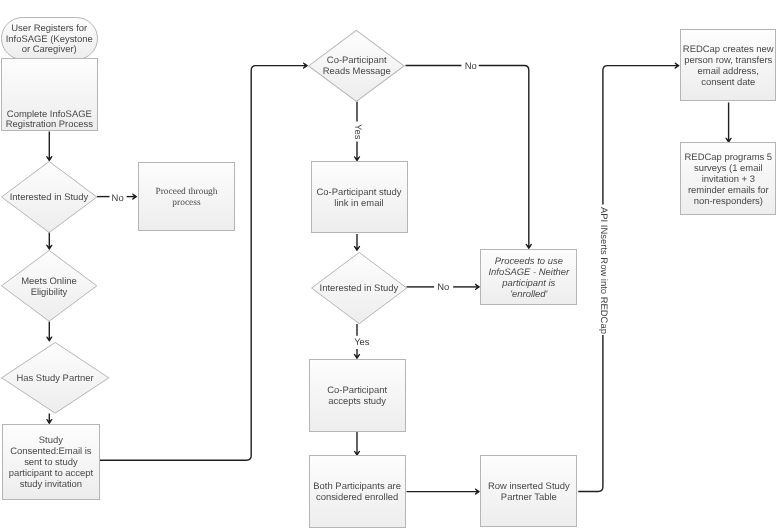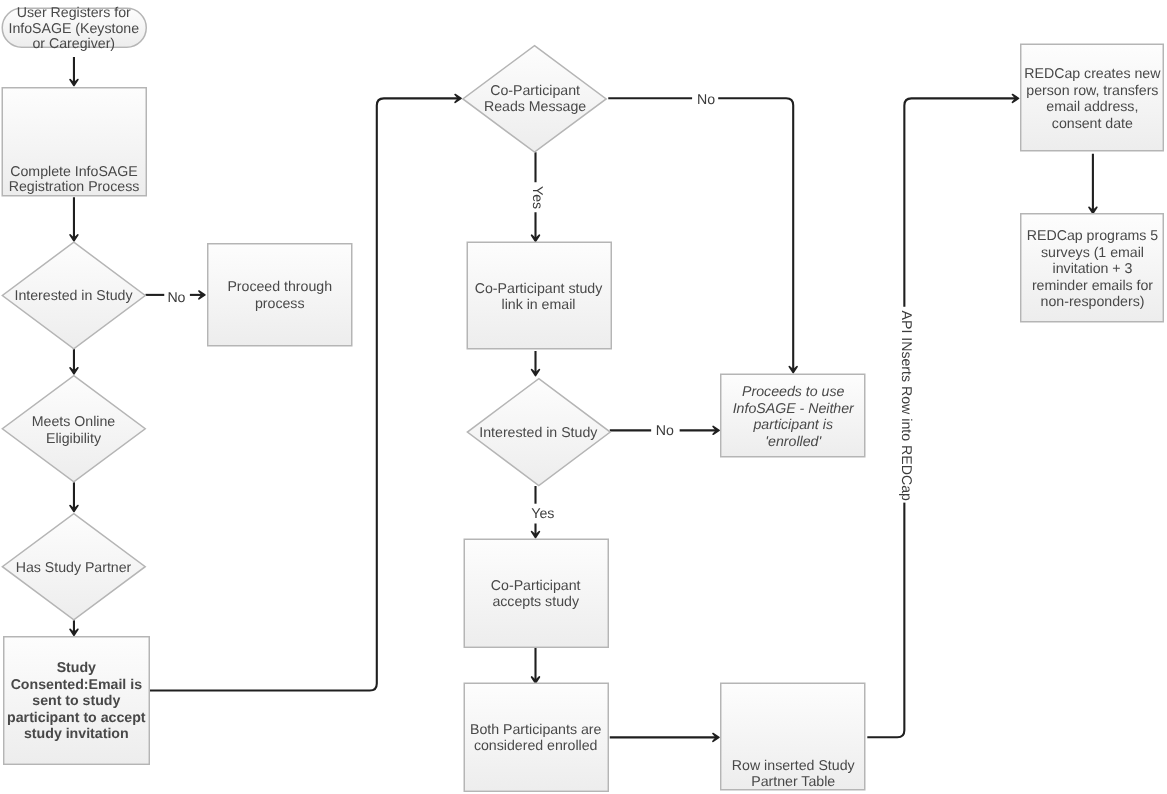--- a/index.html
+++ b/index.html
@@ -72,21 +72,21 @@
       <path d="M 357.00 358.40 L 359.60 354.40 L 357.00 356.80 L 354.40 354.40 Z" fill="#1f1f1f" stroke="#1f1f1f" stroke-width="1.1" stroke-linejoin="round"></path>
       <path d="M 357.00 455.30 L 359.60 451.30 L 357.00 453.70 L 354.40 451.30 Z" fill="#1f1f1f" stroke="#1f1f1f" stroke-width="1.1" stroke-linejoin="round"></path>
       <path d="M 528.80 248.40 L 531.40 244.40 L 528.80 246.80 L 526.20 244.40 Z" fill="#1f1f1f" stroke="#1f1f1f" stroke-width="1.1" stroke-linejoin="round"></path>
       <path d="M 479.40 286.90 L 475.40 284.30 L 477.80 286.90 L 475.40 289.50 Z" fill="#1f1f1f" stroke="#1f1f1f" stroke-width="1.1" stroke-linejoin="round"></path>
       <path d="M 479.30 491.60 L 475.30 489.00 L 477.70 491.60 L 475.30 494.20 Z" fill="#1f1f1f" stroke="#1f1f1f" stroke-width="1.1" stroke-linejoin="round"></path>
       <path d="M 679.00 65.60 L 675.00 63.00 L 677.40 65.60 L 675.00 68.20 Z" fill="#1f1f1f" stroke="#1f1f1f" stroke-width="1.1" stroke-linejoin="round"></path>
       <path d="M 728.60 142.20 L 731.20 138.20 L 728.60 140.60 L 726.00 138.20 Z" fill="#1f1f1f" stroke="#1f1f1f" stroke-width="1.1" stroke-linejoin="round"></path>
     </g>
   </svg>
 
-  <div class="node stadium" style="left:0.7px;top:5px;width:97px;height:27px;">
+  <div class="node stadium" style="left:0.7px;top:17px;width:97px;height:43px;">
     <span class="txt">User Registers for
 InfoSAGE (Keystone
 or Caregiver)</span>
   </div>
 
   <div class="node rect" style="left:0.8px;top:58.3px;width:97.1px;height:72.6px;align-items:flex-end;">
     <span class="txt">Complete InfoSAGE
 Registration Process</span>
   </div>
 
@@ -96,41 +96,41 @@
           <linearGradient id="g1" x1="0" y1="0" x2="0" y2="1">
         <stop offset="0" stop-color="#fdfdfd"></stop>
             <stop offset="1" stop-color="#ededed"></stop>
           </linearGradient>
         </defs>
       <path d="M 50 0.6 L 99.4 50 L 50 99.4 L 0.6 50 Z" fill="url(#g1)" stroke="#b5b5b5" stroke-width="1" vector-effect="non-scaling-stroke"></path>
     </svg>
     <span class="txt">Interested in Study</span>
   </div>
 
-  <div class="node rect" style="left:137.6px;top:161.5px;width:97.8px;height:69px;">
+  <div class="node rect" style="left:137.6px;top:161.5px;width:97.8px;height:69px;font-family:Liberation Serif, serif;">
     <span class="txt">Proceed through
 process</span>
   </div>
 
   <div class="diamond" style="left:0.8px;top:250.2px;width:96.4px;height:71.7px;">
     <svg viewBox="0 0 100 100" preserveAspectRatio="none">
       <path d="M 50 0.6 L 99.4 50 L 50 99.4 L 0.6 50 Z" fill="url(#g1)" stroke="#b5b5b5" stroke-width="1" vector-effect="non-scaling-stroke"></path>
     </svg>
     <span class="txt">Meets Online
 Eligibility</span>
   </div>
 
-  <div class="diamond" style="left:0.8px;top:341.7px;width:96.4px;height:71.6px;">
+  <div class="diamond" style="left:0.8px;top:341.7px;width:96.4px;height:71.6px;padding-left:12px;">
     <svg viewBox="0 0 100 100" preserveAspectRatio="none">
       <path d="M 50 0.6 L 99.4 50 L 50 99.4 L 0.6 50 Z" fill="url(#g1)" stroke="#b5b5b5" stroke-width="1" vector-effect="non-scaling-stroke"></path>
     </svg>
     <span class="txt">Has Study Partner</span>
   </div>
 
-  <div class="node rect" style="left:2.1px;top:423.9px;width:97.6px;height:86px;font-weight:bold;">
+  <div class="node rect" style="left:2.1px;top:423.9px;width:97.6px;height:76px;">
     <span class="txt">Study
 Consented:Email is
 sent to study
 participant to accept
 study invitation</span>
   </div>
 
   <div class="diamond" style="left:308.4px;top:29.5px;width:96.7px;height:71.9px;">
     <svg viewBox="0 0 100 100" preserveAspectRatio="none">
       <path d="M 50 0.6 L 99.4 50 L 50 99.4 L 0.6 50 Z" fill="url(#g1)" stroke="#b5b5b5" stroke-width="1" vector-effect="non-scaling-stroke"></path>
@@ -161,21 +161,21 @@
 considered enrolled</span>
   </div>
 
   <div class="node rect" style="left:480.2px;top:249.2px;width:97.3px;height:56px;font-style:italic;">
     <span class="txt">Proceeds to use
 InfoSAGE - Neither
 participant is
 'enrolled'</span>
   </div>
 
-  <div class="node rect" style="left:480.2px;top:455.2px;width:97.3px;height:72.3px;align-items:flex-end;">
+  <div class="node rect" style="left:480.2px;top:455.2px;width:97.3px;height:72.3px;">
     <span class="txt">Row inserted Study
 Partner Table</span>
   </div>
 
   <div class="node rect" style="left:680.3px;top:29.3px;width:95.9px;height:71.9px;align-items:center;">
     <span class="txt">REDCap creates new
 person row, transfers
 email address,
 consent date</span>
   </div>

